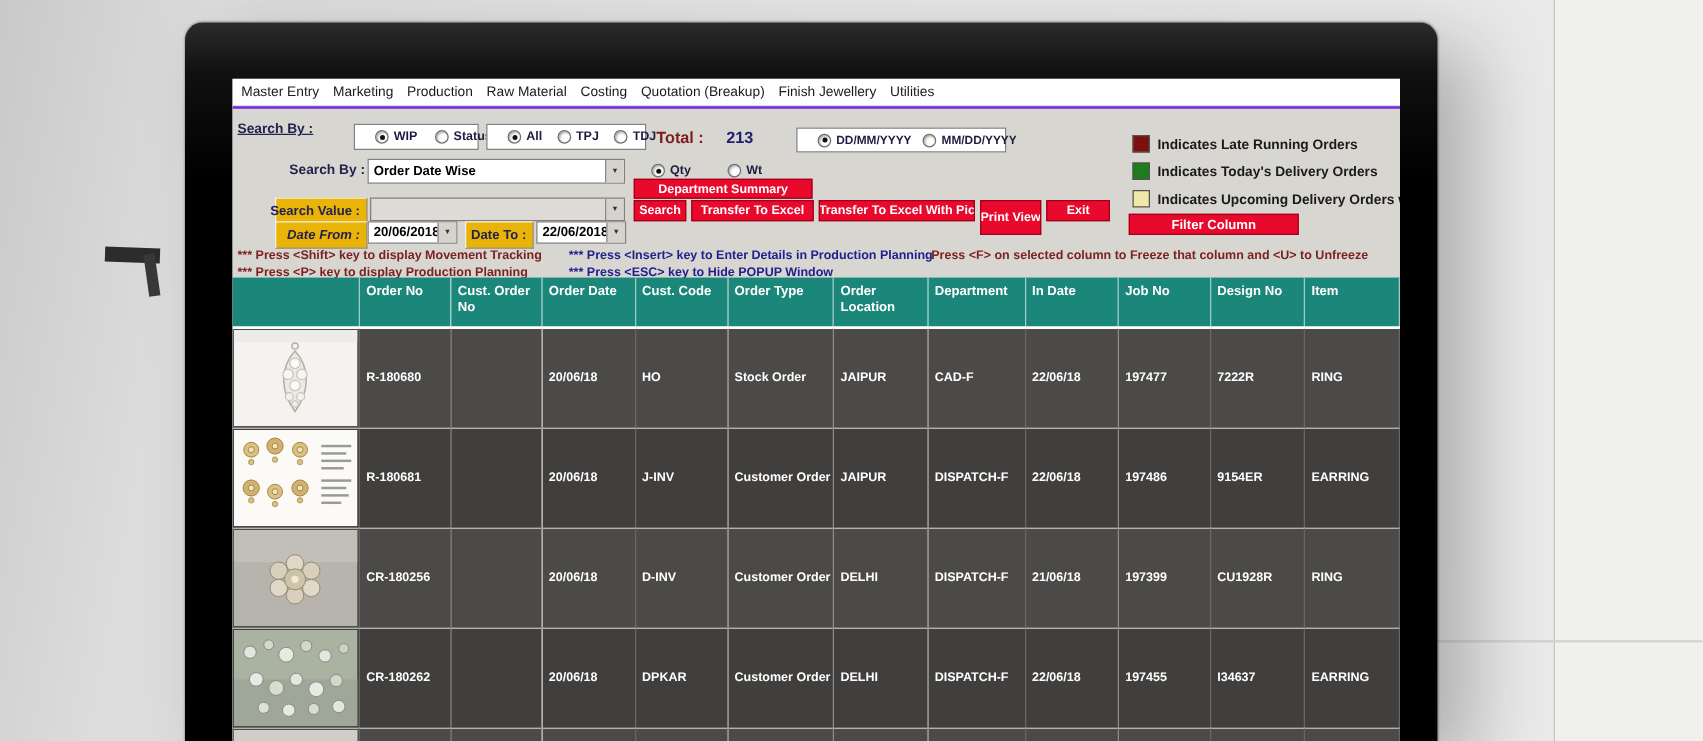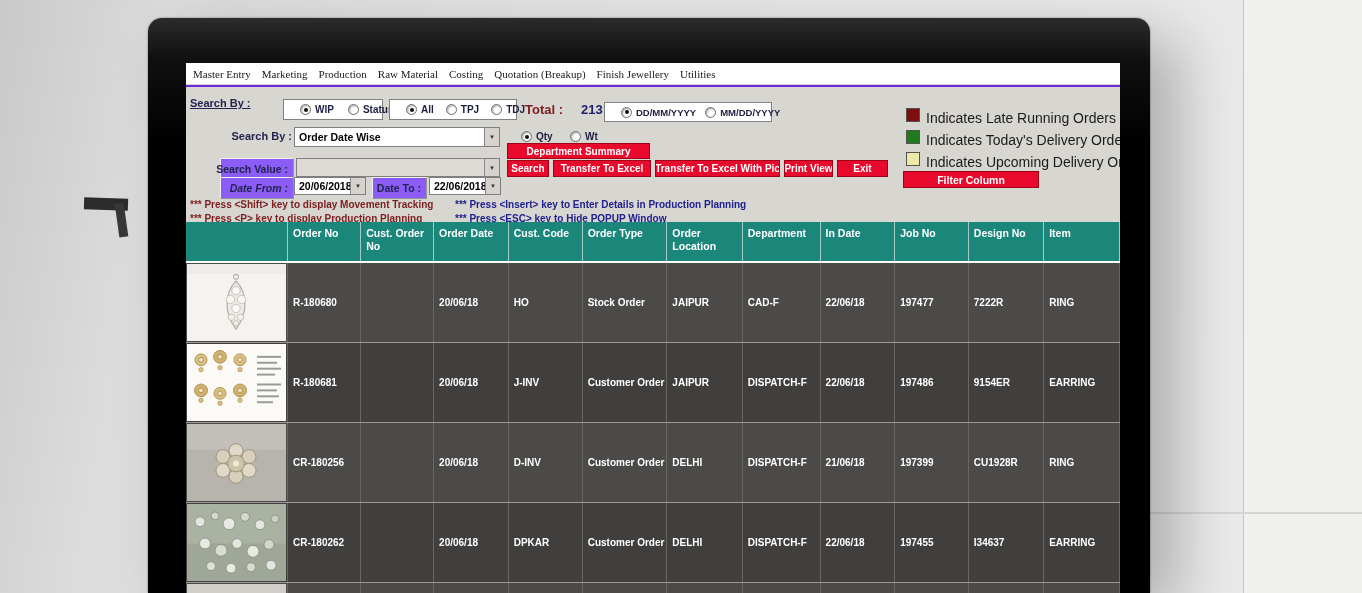--- a/index.html
+++ b/index.html
@@ -15,29 +15,29 @@
 
   .monitor { position:absolute; left:148px; top:18px; width:1002px; height:575px;
              border-radius:14px 14px 0 0;
              background:linear-gradient(180deg,#2b2b2b,#101010 7%,#000 22%);
              box-shadow:30px 20px 60px rgba(0,0,0,.25), 0 0 2px rgba(0,0,0,.5); }
   .screen { position:absolute; left:38px; top:45px; width:934px; height:530px; background:#fff; overflow:hidden; }
 
   
   .menubar { position:absolute; left:0; top:0; width:100%; height:22px; background:#fff;
              border-bottom:1px solid #d8d8d8; display:flex; align-items:center; gap:11px;
-             padding:0 7px; font-size:11px; color:#1a1a1a;font-family:Liberation Serif, serif; }
+             padding:0 7px; font-size:11px; color:#1a1a1a; }
   .menu-item { white-space:nowrap; cursor:default; }
 
   
   .panel { position:absolute; left:0; top:22px; width:100%; height:137px; background:#d8d6d1;
            border-top:2px solid #6d28d9; }
   .lbl { position:absolute; font-weight:bold; font-size:11px; color:#23234f; white-space:nowrap; }
   .lbl.u { text-decoration:underline; }
-  .lblbox { position:absolute; height:22px; padding:0 5px; background:#8b5cf6;
+  .lblbox { position:absolute; height:22px; padding:0 5px; background:#eab308;
             border:1px solid; border-color:#f2f1ee #969490 #969490 #f2f1ee;
             font-size:10.5px; font-weight:bold; color:#23234f; white-space:nowrap;
             display:flex; align-items:center; justify-content:flex-end; }
   .total-lbl { position:absolute; font-weight:bold; font-size:13px; color:#7d1d1d; white-space:nowrap; }
   .total-val { position:absolute; font-weight:bold; font-size:13px; color:#20206e; white-space:nowrap; }
 
   .gbox { position:absolute; background:#fff; border:1px solid #808080;
           display:flex; align-items:center; padding:0 16px; }
   .radio { display:inline-flex; align-items:center; gap:4px; font-size:10px; font-weight:bold;
            color:#1d1d3f; white-space:nowrap; cursor:default; }
@@ -55,21 +55,21 @@
   .combo.disabled { background:#dedbd6; }
 
   .rbtn { position:absolute; background:#e8092c; color:#fff; font-weight:bold; font-size:10px;
           display:flex; align-items:center; justify-content:center; border:1px solid #9d0218;
           white-space:nowrap; overflow:hidden; cursor:pointer; }
 
   .legend-sq { position:absolute; width:14px; height:14px; border:1px solid #55534f; }
   .sw0 { background:#7d0f10; }
   .sw1 { background:#1e7c1f; }
   .sw2 { background:#efe9a9; }
-  .legend-lbl { position:absolute; font-size:14px; font-weight:normal; color:#1a1a1a; white-space:nowrap; }
+  .legend-lbl { position:absolute; font-size:11px; font-weight:bold; color:#1a1a1a; white-space:nowrap; }
 
   .hint { position:absolute; font-size:10px; font-weight:bold; white-space:nowrap; }
   .hint.m { color:#7c2121; }
   .hint.b { color:#20208e; }
 
   
   .grid { position:absolute; left:0; top:159px; border-collapse:collapse; table-layout:fixed; }
   .grid th { background:#1b867a; color:#fff; font-size:10.5px; font-weight:bold; text-align:left;
              vertical-align:top; padding:5px 2px 0 5px; height:40px; line-height:1.25;
              border-right:1px solid #9fccc5; border-bottom:2px solid #fff; }
@@ -132,21 +132,21 @@
           </label>
           <label class="radio">
             <span class="rb"></span>
             <span>TDJ</span>
           </label>
         </div>
 
         <span class="total-lbl" style="left:339px; top:15px;">Total :</span>
         <span class="total-val" style="left:395px; top:15px;">213</span>
 
-        <div class="gbox" style="left:418px; top:15px; width:168px; height:20px; gap:9px; font-size:9.5px;">
+        <div class="gbox" style="left:451px; top:15px; width:168px; height:20px; gap:9px; font-size:9.5px;">
           <label class="radio checked" style="font-size:9.5px;">
             <span class="rb"></span>
             <span>DD/MM/YYYY</span>
           </label>
           <label class="radio" style="font-size:9.5px;">
             <span class="rb"></span>
             <span>MM/DD/YYYY</span>
           </label>
         </div>
 
@@ -162,52 +162,53 @@
         <span class="lbl" style="left:40px; top:43px; width:66px; text-align:right;">Search By :</span>
         <div class="combo" style="left:108px; top:40px; width:206px; height:20px;gap:36px;">
           <span class="ctext">Order Date Wise</span>
           <span class="arrow">▼</span>
         </div>
 
         <label class="radio checked" style="position:absolute; left:335px; top:44px;">
           <span class="rb"></span>
           <span>Qty</span>
         </label>
-        <label class="radio" style="position:absolute; left:384px; top:44px;">
+        <label class="radio" style="position:absolute; left:396px; top:44px;">
           <span class="rb"></span>
           <span>Wt</span>
         </label>
 
         <button class="rbtn" style="left:321px; top:56px; width:143px; height:16px; font-size:10px;">Department Summary</button>
 
         <div class="lblbox" style="left:34px; top:71px; width:74px;">Search Value :</div>
         <div class="combo disabled" style="left:110px; top:71px; width:204px; height:19px;">
           <span class="ctext"></span>
           <span class="arrow">▼</span>
         </div>
 
         <button class="rbtn" style="left:321px; top:73px; width:42px; height:17px; font-size:10px;">Search</button>
         <button class="rbtn" style="left:367px; top:73px; width:98px; height:17px; font-size:10px;">Transfer To Excel</button>
         <button class="rbtn" style="left:469px; top:73px; width:125px; height:17px;">Transfer To Excel With Pic</button>
-        <button class="rbtn" style="left:598px; top:73px; width:49px; height:17px; font-size:10px;">Print View</button>
+        <button class="rbtn" style="left:598px; top:73px; width:49px; height:28px; font-size:10px;">Print View</button>
         <button class="rbtn" style="left:651px; top:73px; width:51px; height:17px; font-size:10px;">Exit</button>
 
         <div class="lblbox" style="left:34px; top:90px; width:74px;font-style:italic;">Date From :</div>
         <div class="combo" style="left:108px; top:90px; width:72px; height:18px;">
           <span class="ctext">20/06/2018</span>
           <span class="arrow">▼</span>
         </div>
         <div class="lblbox" style="left:186px; top:90px; width:55px;">Date To :</div>
         <div class="combo" style="left:243px; top:90px; width:72px; height:18px;">
           <span class="ctext">22/06/2018</span>
           <span class="arrow">▼</span>
         </div>
 
         <span class="hint m" style="left:4px; top:112px;">*** Press &lt;Shift&gt; key to display Movement Tracking</span>
         <span class="hint b" style="left:269px; top:112px;">*** Press &lt;Insert&gt; key to Enter Details in Production Planning</span>
+        <span class="hint m" style="left:559px; top:112px;">Press &lt;F&gt; on selected column to Freeze that column and &lt;U&gt; to Unfreeze</span>
         <span class="hint m" style="left:4px; top:126px;">*** Press &lt;P&gt; key to display Production Planning</span>
         <span class="hint b" style="left:269px; top:126px;">*** Press &lt;ESC&gt; key to Hide POPUP Window</span>
       </div>
 
       <table class="grid">
         <colgroup>
           <col style="width:101px">
             <col style="width:76px">
             <col style="width:80px">
             <col style="width:80px">

